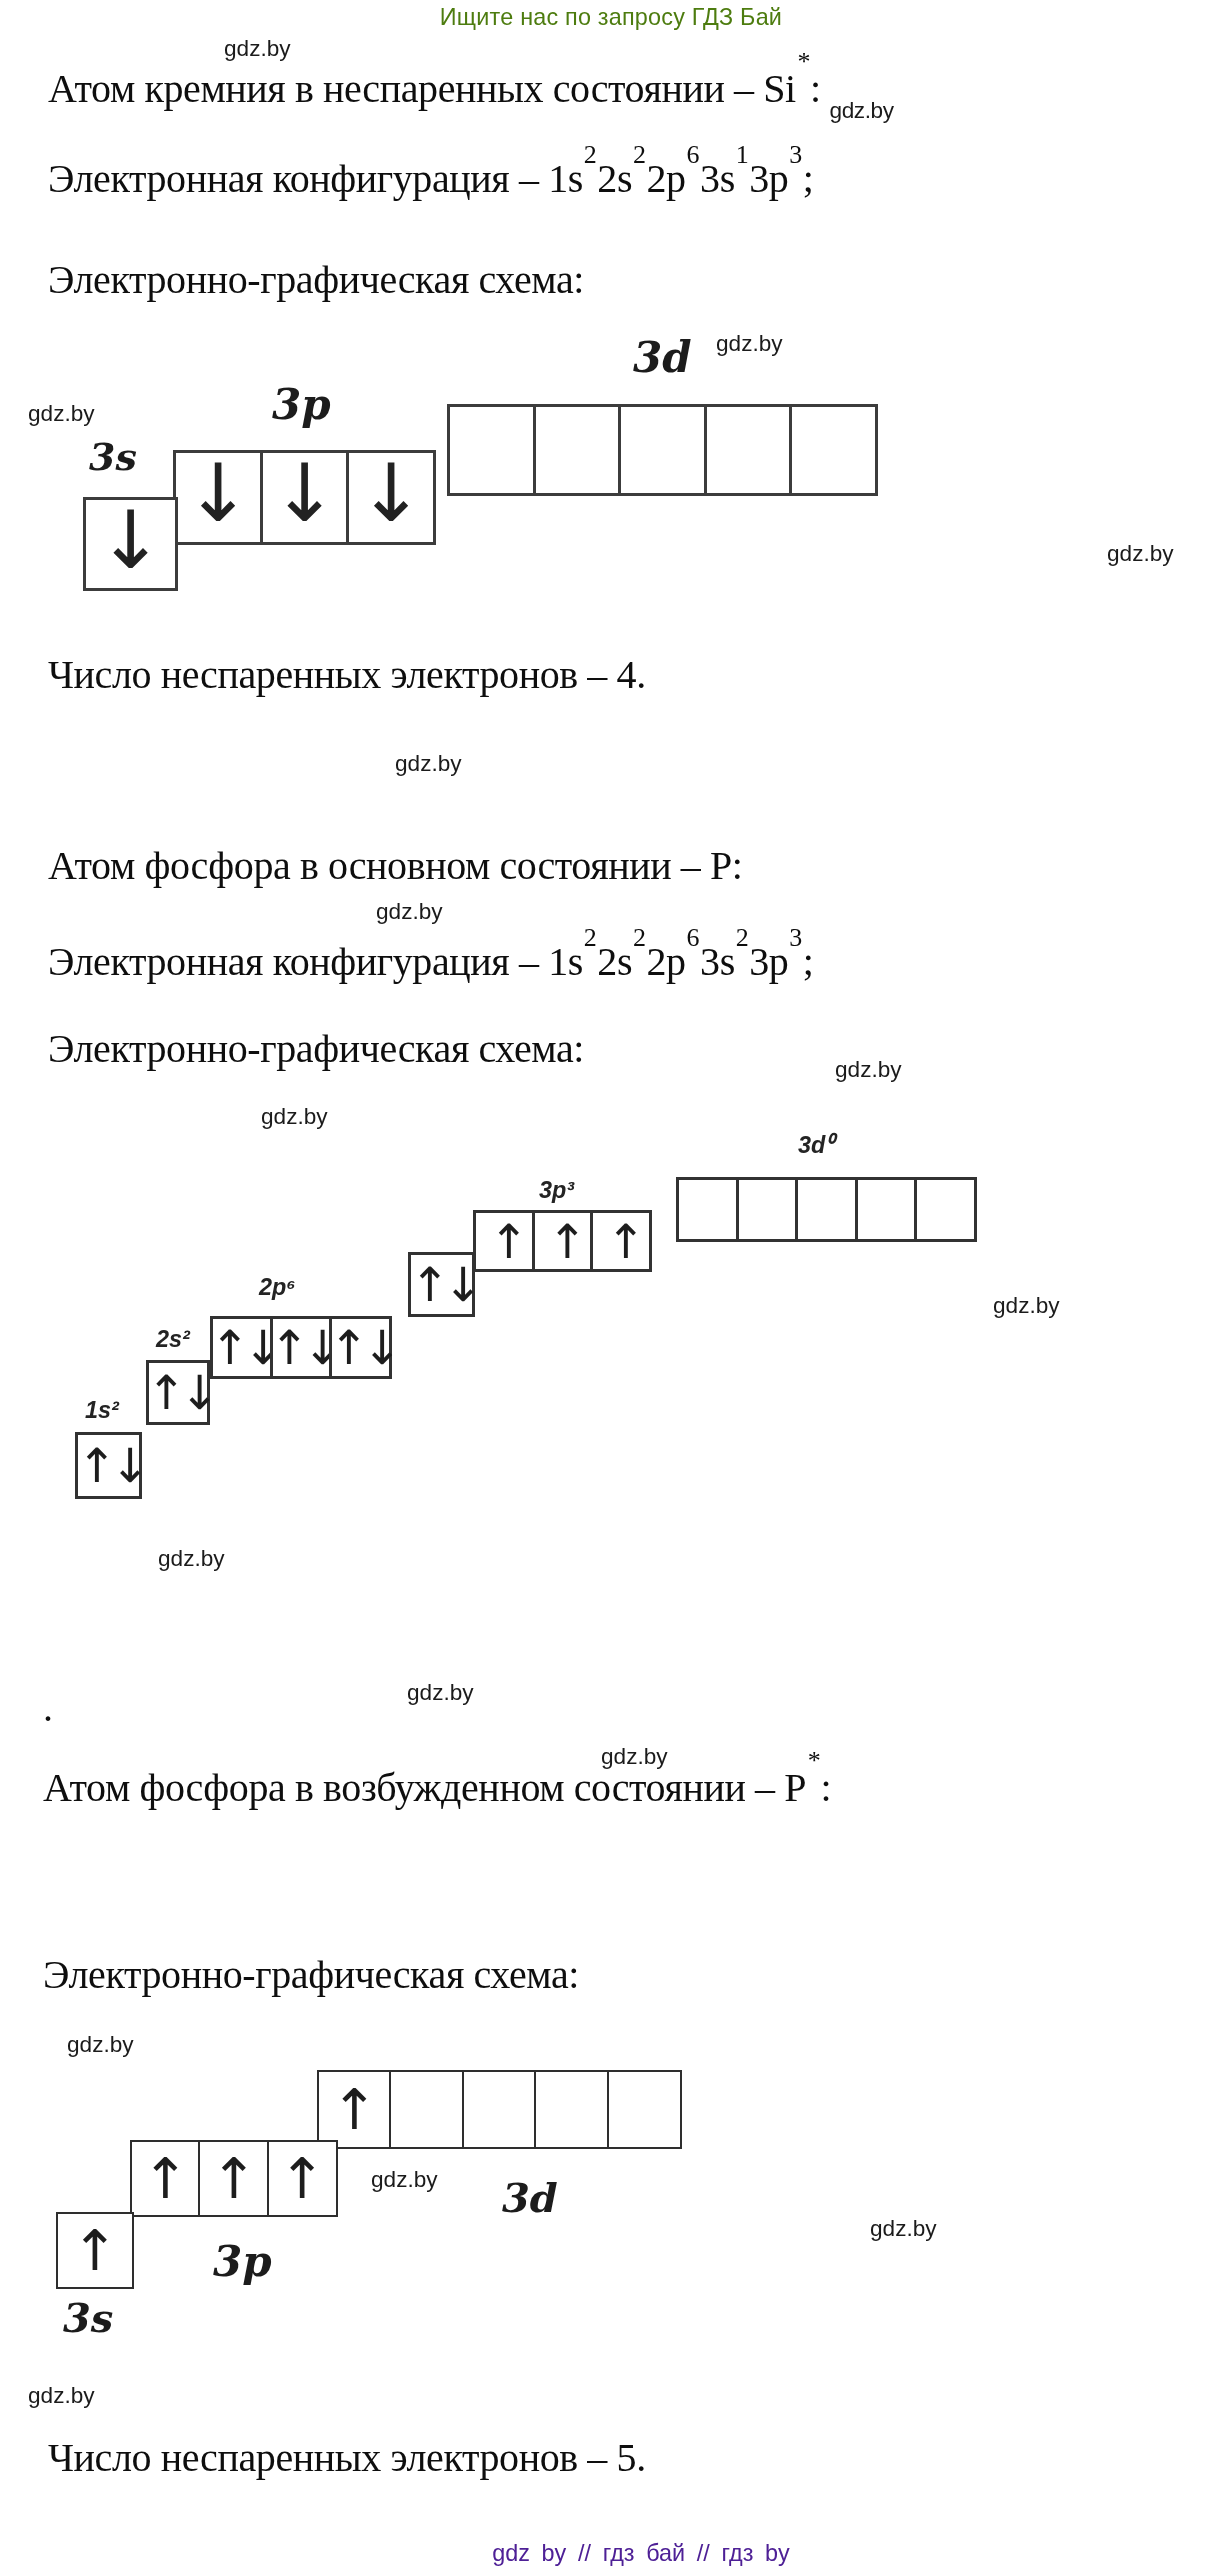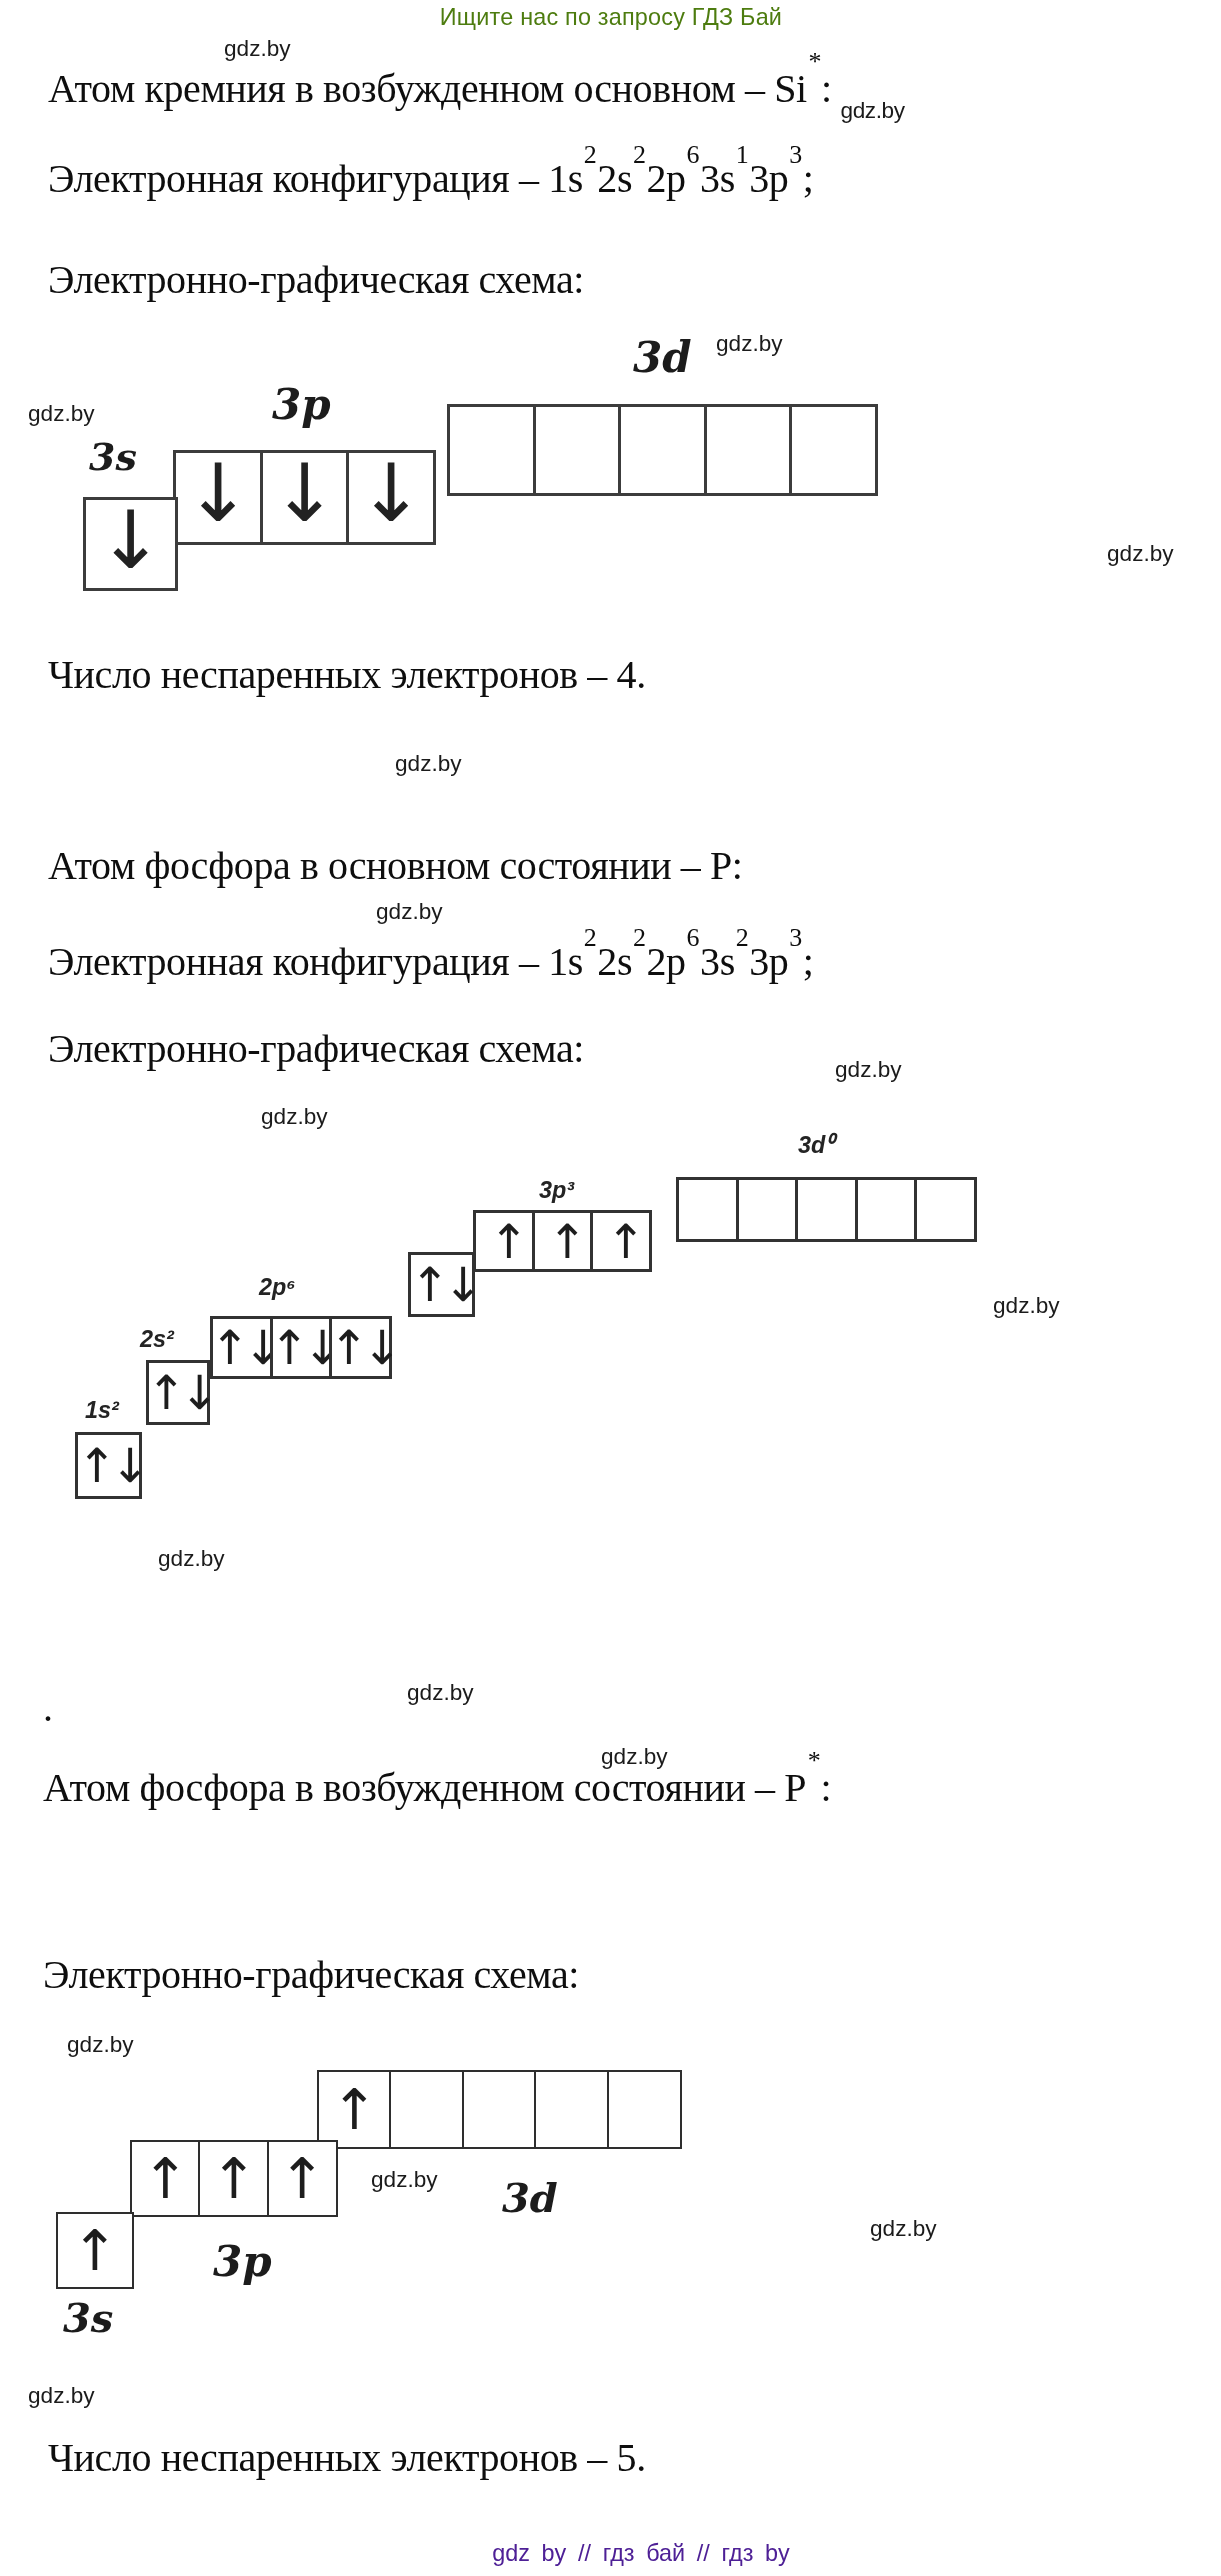--- a/index.html
+++ b/index.html
@@ -49,21 +49,21 @@
   <div class="wm" style="left:993px;top:1293px">gdz.by</div>
   <div class="wm" style="left:158px;top:1546px">gdz.by</div>
   <div class="wm" style="left:407px;top:1680px">gdz.by</div>
   <div class="wm" style="left:601px;top:1744px">gdz.by</div>
   <div class="wm" style="left:67px;top:2032px">gdz.by</div>
   <div class="wm" style="left:371px;top:2167px">gdz.by</div>
   <div class="wm" style="left:870px;top:2216px">gdz.by</div>
   <div class="wm" style="left:28px;top:2383px">gdz.by</div>
 
   <div class="tline" style="left:48px;top:66px">
-    <span>Атом кремния в возбужденном основном – Si</span><sup class="ts">*</sup><span>:</span><span class="wm-inline" style="top:15.6px;margin-left:8.7px">gdz.by</span>
+    <span>Атом кремния в неспаренных состоянии – Si</span><sup class="ts">*</sup><span>:</span><span class="wm-inline" style="top:15.6px;margin-left:8.7px">gdz.by</span>
   </div>
 
   <div class="tline" style="left:48px;top:156px">
     <span>Электронная конфигурация – </span><span>1s</span><sup class="cs">2</sup><span>2s</span><sup class="cs">2</sup><span>2p</span><sup class="cs">6</sup><span>3s</span><sup class="cs">1</sup><span>3p</span><sup class="cs">3</sup><span>;</span>
   </div>
 
   <div class="tline" style="left:48px;top:257px">
     <span>Электронно-графическая схема:</span>
   </div>
 
@@ -117,21 +117,21 @@
   <div class="tline" style="left:48px;top:939px">
     <span>Электронная конфигурация – </span><span>1s</span><sup class="cs">2</sup><span>2s</span><sup class="cs">2</sup><span>2p</span><sup class="cs">6</sup><span>3s</span><sup class="cs">2</sup><span>3p</span><sup class="cs">3</sup><span>;</span>
   </div>
 
   <div class="tline" style="left:48px;top:1026px">
     <span>Электронно-графическая схема:</span>
   </div>
 
   <div class="diagram">
     <div class="lbl2" style="left:85px;top:1397px">1s²</div>
-    <div class="lbl2" style="left:140px;top:1326px">2s²</div>
+    <div class="lbl2" style="left:156px;top:1326px">2s²</div>
     <div class="lbl2" style="left:259px;top:1274px">2p⁶</div>
     <div class="lbl2" style="left:423px;top:1289px">3s²</div>
     <div class="lbl2" style="left:539px;top:1177px">3p³</div>
     <div class="lbl2" style="left:798px;top:1128px">3d⁰</div>
 
     <div class="row" style="left:75px;top:1432px">
       <div class="cell b2 c2a">
           <span class="ar ar2">↑↓</span>
         </div>
     </div>

